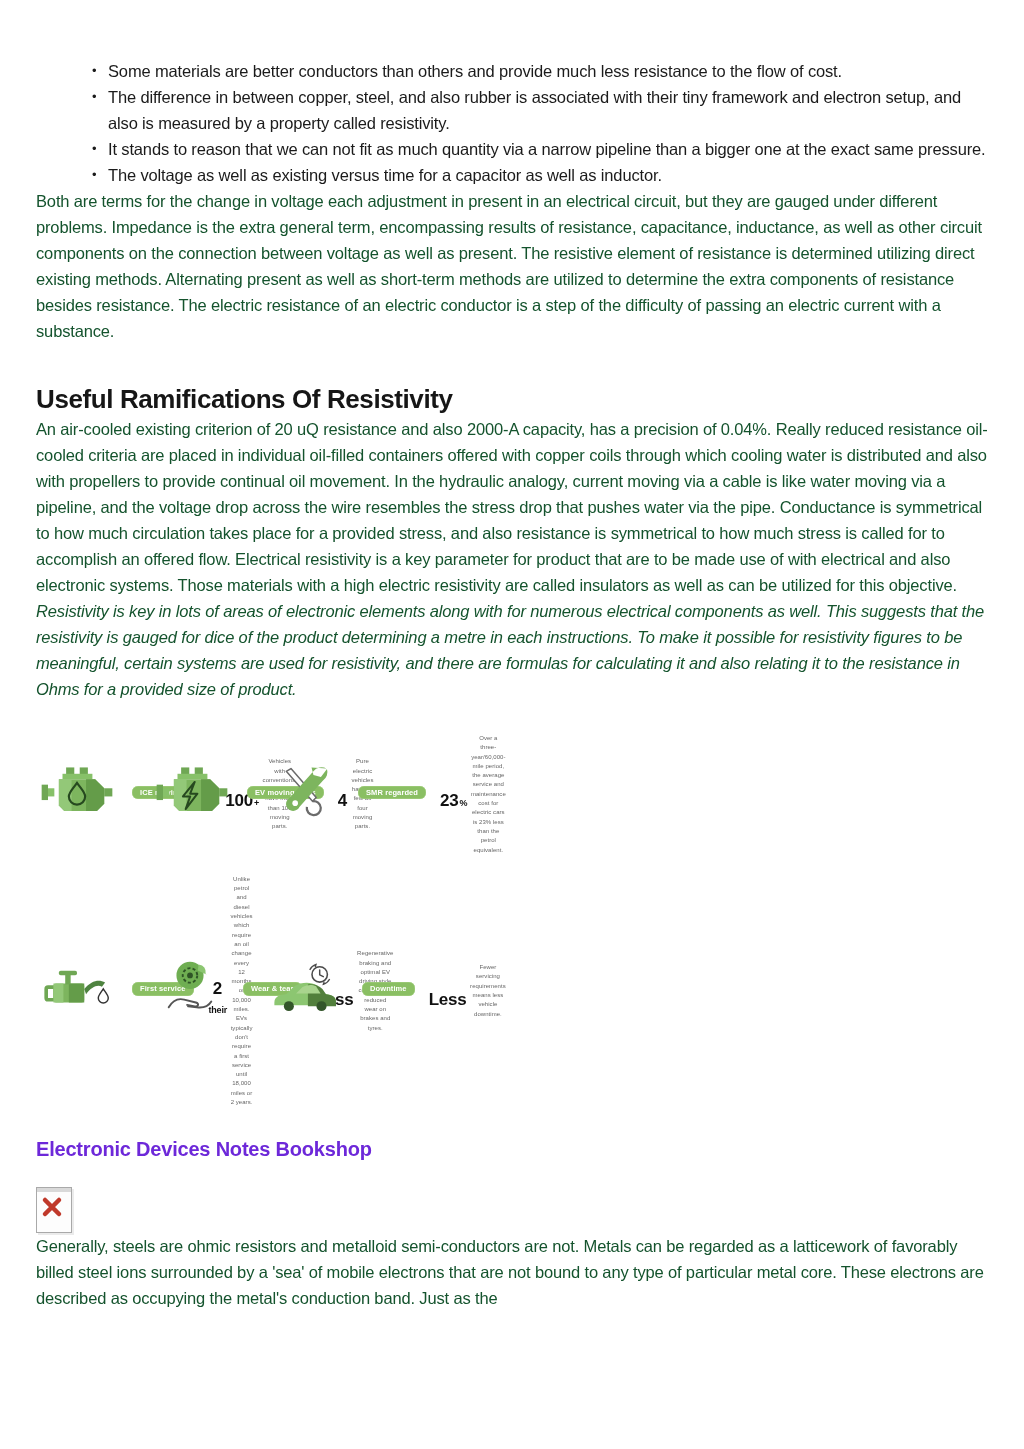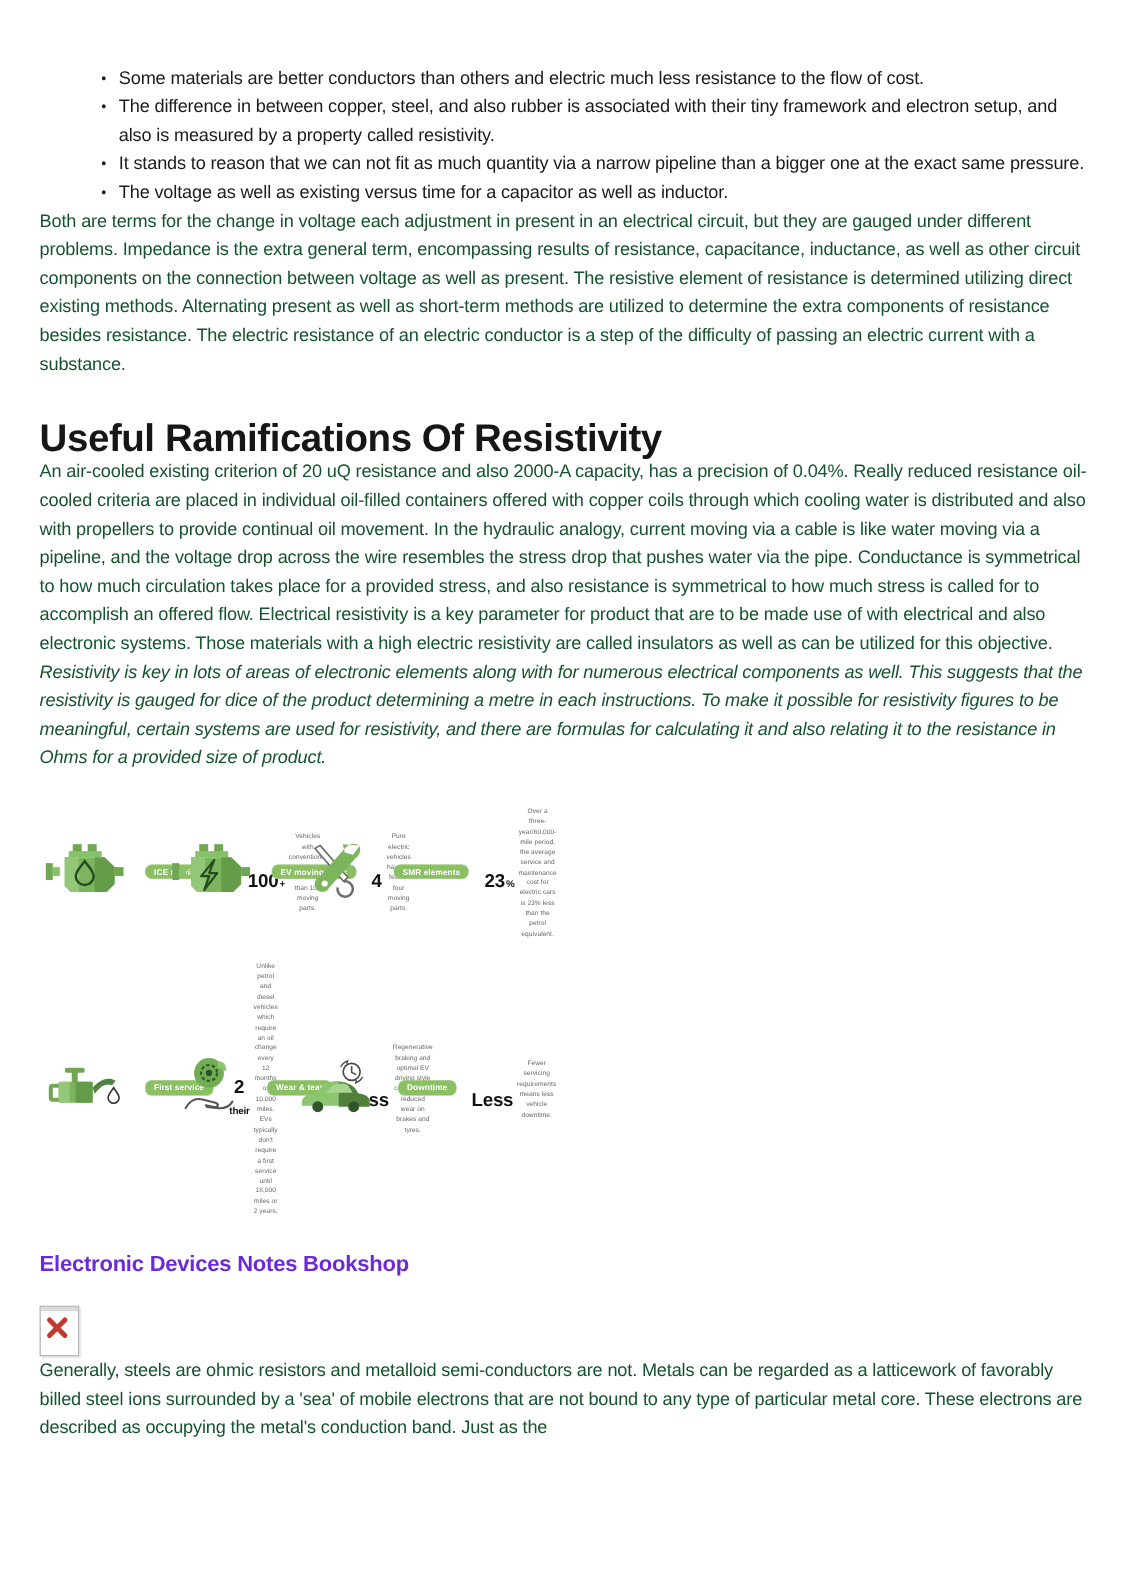--- a/index.html
+++ b/index.html
@@ -24,21 +24,21 @@
   p.body-text{
     font-size:16.5px;line-height:26px;letter-spacing:-0.15px;
     margin:0;color:#14532d;
   }
   .p-impedance{margin-top:30px;}
   .p-applications{margin-top:32px;}
   .p-units{margin-top:32px;font-style:italic;}
   .p-ohmic{margin-top:30px;}
 
   h1.section-h1{
-    font-size:35px;line-height:34px;font-weight:700;
+    font-size:26px;line-height:34px;font-weight:700;
     letter-spacing:-0.4px;margin:38px 0 0 0;color:#161616;
   }
   h2.section-h2{
     font-size:20px;line-height:24px;font-weight:700;
     letter-spacing:-0.2px;margin:30px 0 0 0;color:#6d28d9;
   }
 
   
   .infographic{
     margin-top:28px;
@@ -73,21 +73,21 @@
   }
   .broken-img .topband{position:absolute;left:0;top:0;width:100%;height:4px;background:#d9d9d9;}
   .broken-img svg{position:absolute;left:3px;top:8px;}
 </style>
 </head>
 <body>
 
 <div class="page">
 
   <ul class="bullets">
-    <li>Some materials are better conductors than others and electric much less resistance to the flow of cost.</li>
+    <li>Some materials are better conductors than others and provide much less resistance to the flow of cost.</li>
     <li>The difference in between copper, steel, and also rubber is associated with their tiny framework and electron setup, and also is measured by a property called resistivity.</li>
     <li>It stands to reason that we can not fit as much quantity via a narrow pipeline than a bigger one at the exact same pressure.</li>
     <li>The voltage as well as existing versus time for a capacitor as well as inductor.</li>
   </ul>
 
   <p class="body-text p-impedance">Both are terms for the change in voltage each adjustment in present in an electrical circuit, but they are gauged under different problems. Impedance is the extra general term, encompassing results of resistance, capacitance, inductance, as well as other circuit components on the connection between voltage as well as present. The resistive element of resistance is determined utilizing direct existing methods. Alternating present as well as short-term methods are utilized to determine the extra components of resistance besides resistance. The electric resistance of an electric conductor is a step of the difficulty of passing an electric current with a substance.</p>
 
   <h1 class="section-h1">Useful Ramifications Of Resistivity</h1>
 
   <p class="body-text p-applications">An air-cooled existing criterion of 20 uQ resistance and also 2000-A capacity, has a precision of 0.04%. Really reduced resistance oil-cooled criteria are placed in individual oil-filled containers offered with copper coils through which cooling water is distributed and also with propellers to provide continual oil movement. In the hydraulic analogy, current moving via a cable is like water moving via a pipeline, and the voltage drop across the wire resembles the stress drop that pushes water via the pipe. Conductance is symmetrical to how much circulation takes place for a provided stress, and also resistance is symmetrical to how much stress is called for to accomplish an offered flow. Electrical resistivity is a key parameter for product that are to be made use of with electrical and also electronic systems. Those materials with a high electric resistivity are called insulators as well as can be utilized for this objective.</p>
@@ -138,21 +138,21 @@
 
     <div class="card">
       <div class="icon-wrap">
         <svg class="icon-svg" width="78" height="58" viewBox="0 0 80 62">
           <path d="M20 10 l5-3 27 31 -4 4z" fill="#ffffff" stroke="#6b6b6b" stroke-width="1.6" stroke-linejoin="round"></path>
           <path d="M48 42 a7.5 7.5 0 1 1 -6 6" fill="none" stroke="#6b6b6b" stroke-width="2.4"></path>
           <path d="M63 7 a11 11 0 0 0 -14 3 L24 38 a7.5 7.5 0 1 0 10 10 l25-28 a11 11 0 0 0 4.5-12.5 l-6.5 8.5 -8-2 -2-8z" fill="#7db55e"></path>
           <circle cx="29.5" cy="44" r="3" fill="#ffffff"></circle>
         </svg>
       </div>
-      <div class="badge">SMR elements</div>
+      <div class="badge">SMR regarded</div>
       <div class="value"><span>23</span><span class="suffix">%</span></div>
       <div class="desc">Over a three-year/60,000-mile period, the average service and maintenance cost for electric cars is 23% less than the petrol equivalent.</div>
     </div>
 
     <div class="card">
       <div class="icon-wrap">
         <svg class="icon-svg" width="82" height="58" viewBox="0 0 84 64">
           <rect x="8" y="31" width="10" height="14" rx="2" fill="none" stroke="#6fa754" stroke-width="4"></rect>
           <rect x="16" y="27" width="34" height="21" rx="3" fill="#7db55e"></rect>
           <path d="M33 27 h17 v21 h-17z" fill="#649c49"></path>

